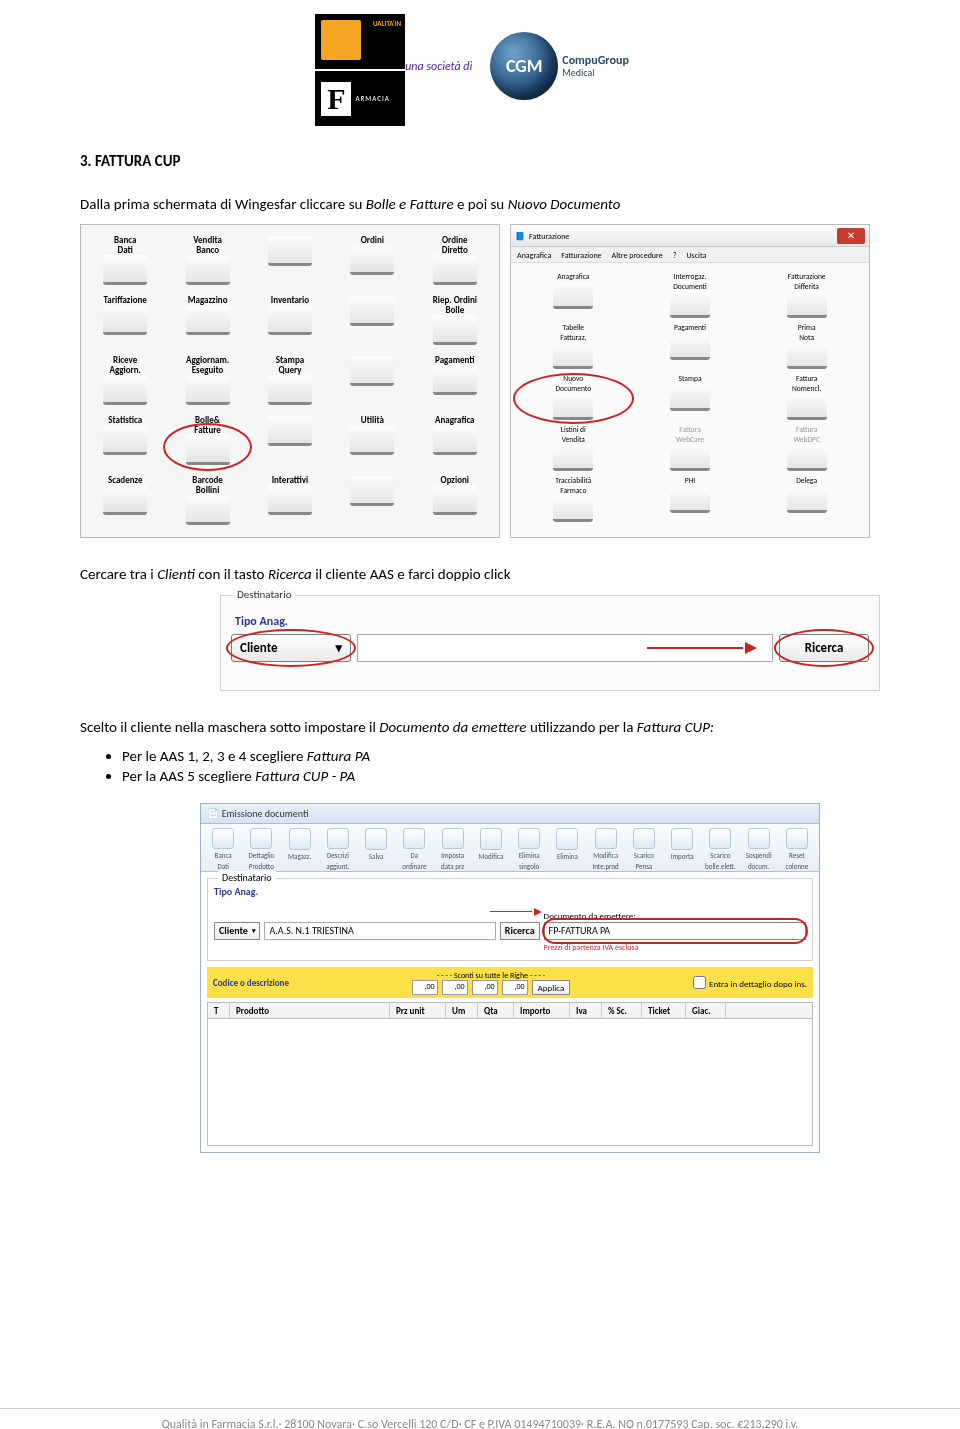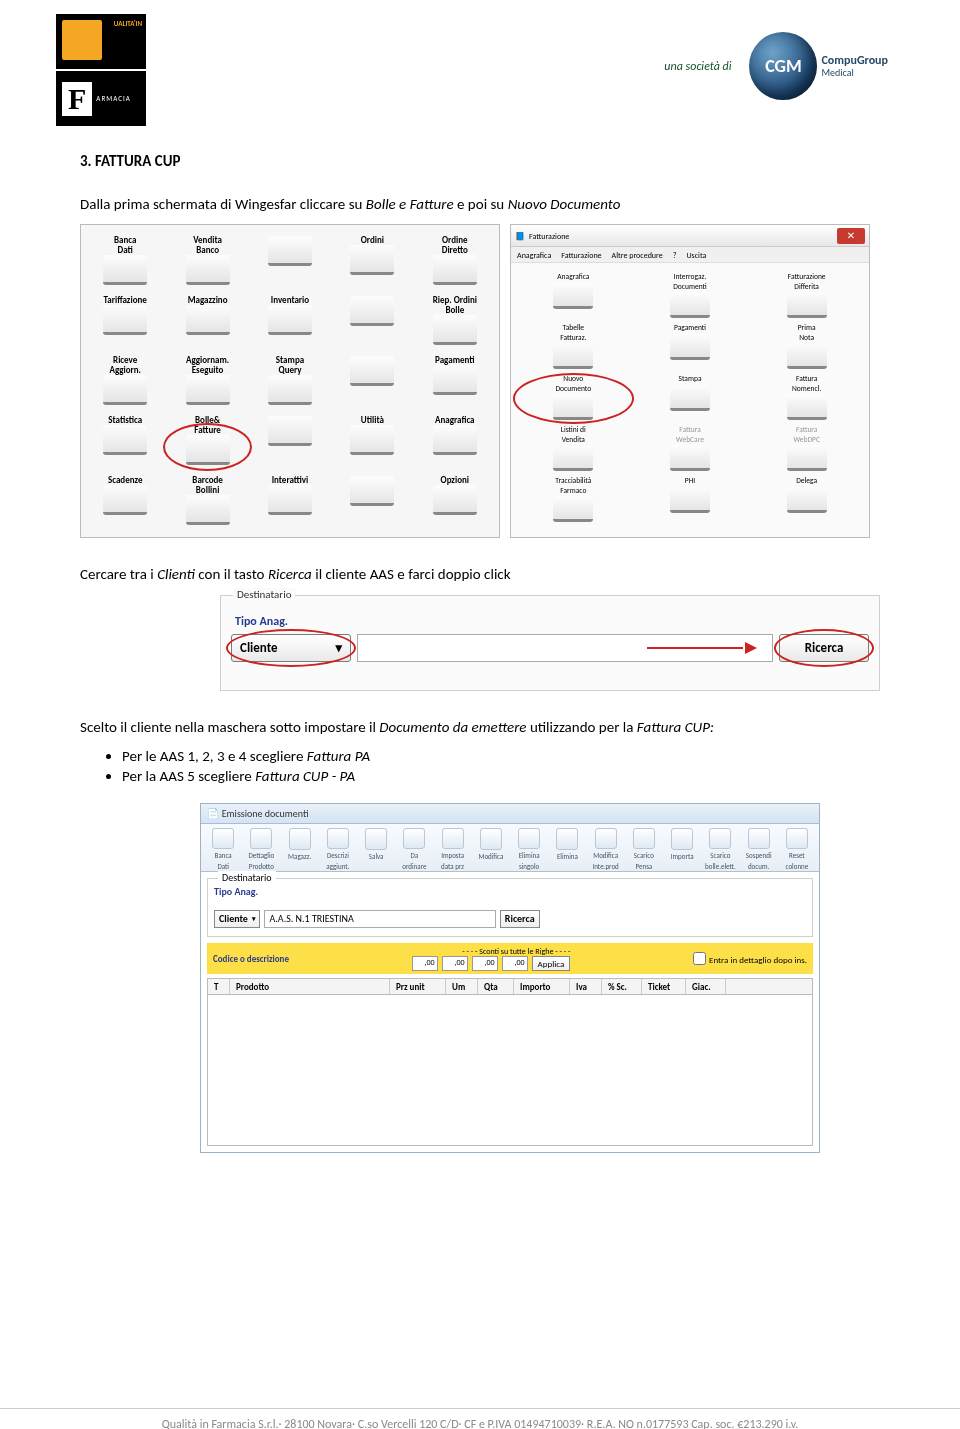--- a/index.html
+++ b/index.html
@@ -7,37 +7,37 @@
     font-family: Calibri, Arial, sans-serif;
     font-size: 14px;
     color: #000;
     background: #fff;
     width: 960px;
     min-height: 1429px;
     position: relative;
   }
   .page { padding: 0 80px; }
   
-  .header { display: flex; justify-content: space-between; align-items: flex-start; padding: 14px 72px 0 16px; margin-left: 40px; }
+  .header { display: flex; justify-content: center; align-items: flex-start; padding: 14px 72px 0 16px; margin-left: 40px; }
   .logo-block { display: flex; flex-direction: column; gap: 2px; }
   .q-logo {
     width: 90px; height: 55px; background: #000; position: relative;
   }
   .q-logo::before {
     content: ""; position: absolute; left: 6px; top: 6px; width: 40px; height: 40px;
     background: #f5a623; border-radius: 2px;
   }
   .q-logo .q-text { position: absolute; right: 4px; top: 6px; color: #f5a623; font-size: 7px; font-weight: bold; line-height: 1.1; }
   .f-logo {
     width: 90px; height: 55px; background: #000; position: relative; display: flex; align-items: center;
   }
   .f-logo .f { background:#fff; color:#000; font-size: 30px; font-weight: bold; padding: 0 6px; margin-left: 6px; font-family: Georgia, serif; }
   .f-logo .f-text { color: #fff; font-size: 7px; letter-spacing: 1px; margin-left: 4px; }
   .header-right { display: flex; align-items: center; gap: 18px; margin-top: 18px; }
-  .una-soc { font-size: 12px; color: #14532d; font-style: italic; }
+  .una-soc { font-size: 12px; color: #4c1d95; font-style: italic; }
   .cgm-logo { display: flex; align-items: center; gap: 4px; }
   .cgm-circle {
     width: 68px; height: 68px; border-radius: 50%;
     background: radial-gradient(circle at 35% 30%, #6ea3c9, #1f4a77 65%, #0d2a4a);
     display: flex; align-items: center; justify-content: center;
     color: #fff; font-weight: bold; font-size: 18px;
     box-shadow: inset -6px -6px 14px rgba(0,0,0,.45);
   }
   .cgm-text { font-size: 10px; color: #2a4a66; line-height: 1.1; }
   .cgm-text b { font-size: 12px; }
@@ -543,25 +543,33 @@
       <div class="dest2-left">
         <div class="small-combo">
           <span>Cliente</span>
           <span class="dd">▾</span>
         </div>
         <div class="val">A.A.S. N.1 TRIESTINA</div>
         <div class="small-combo">
           <span>Ricerca</span>
         </div>
       </div>
+      <div class="dest2-right">
+        <div class="arrow2"></div>
+        <span class="doc-label">Documento da emettere:</span>
+        <div class="doc-field">
+          <span>FP-FATTURA PA</span>
+        </div>
+        <div class="iva-label">Prezzi di partenza IVA esclusa</div>
+      </div>
     </div>
   </div>
   <div class="yellow-row">
     <span style="font-weight:bold;color:#2a3a8f;">Codice o descrizione</span>
-    <div style="display:flex;flex-direction:column;align-items:flex-end;">
+    <div style="display:flex;flex-direction:column;align-items:center;">
       <span style="font-size:8px;">- - - - Sconti su tutte le Righe - - - -</span>
       <div class="mid" id="numboxes">
             <div class="nbox">,00</div>
             <div class="nbox">,00</div>
             <div class="nbox">,00</div>
             <div class="nbox">,00</div>
             <div class="apply">Applica</div>
           </div>
     </div>
     <label class="entra-cb">

